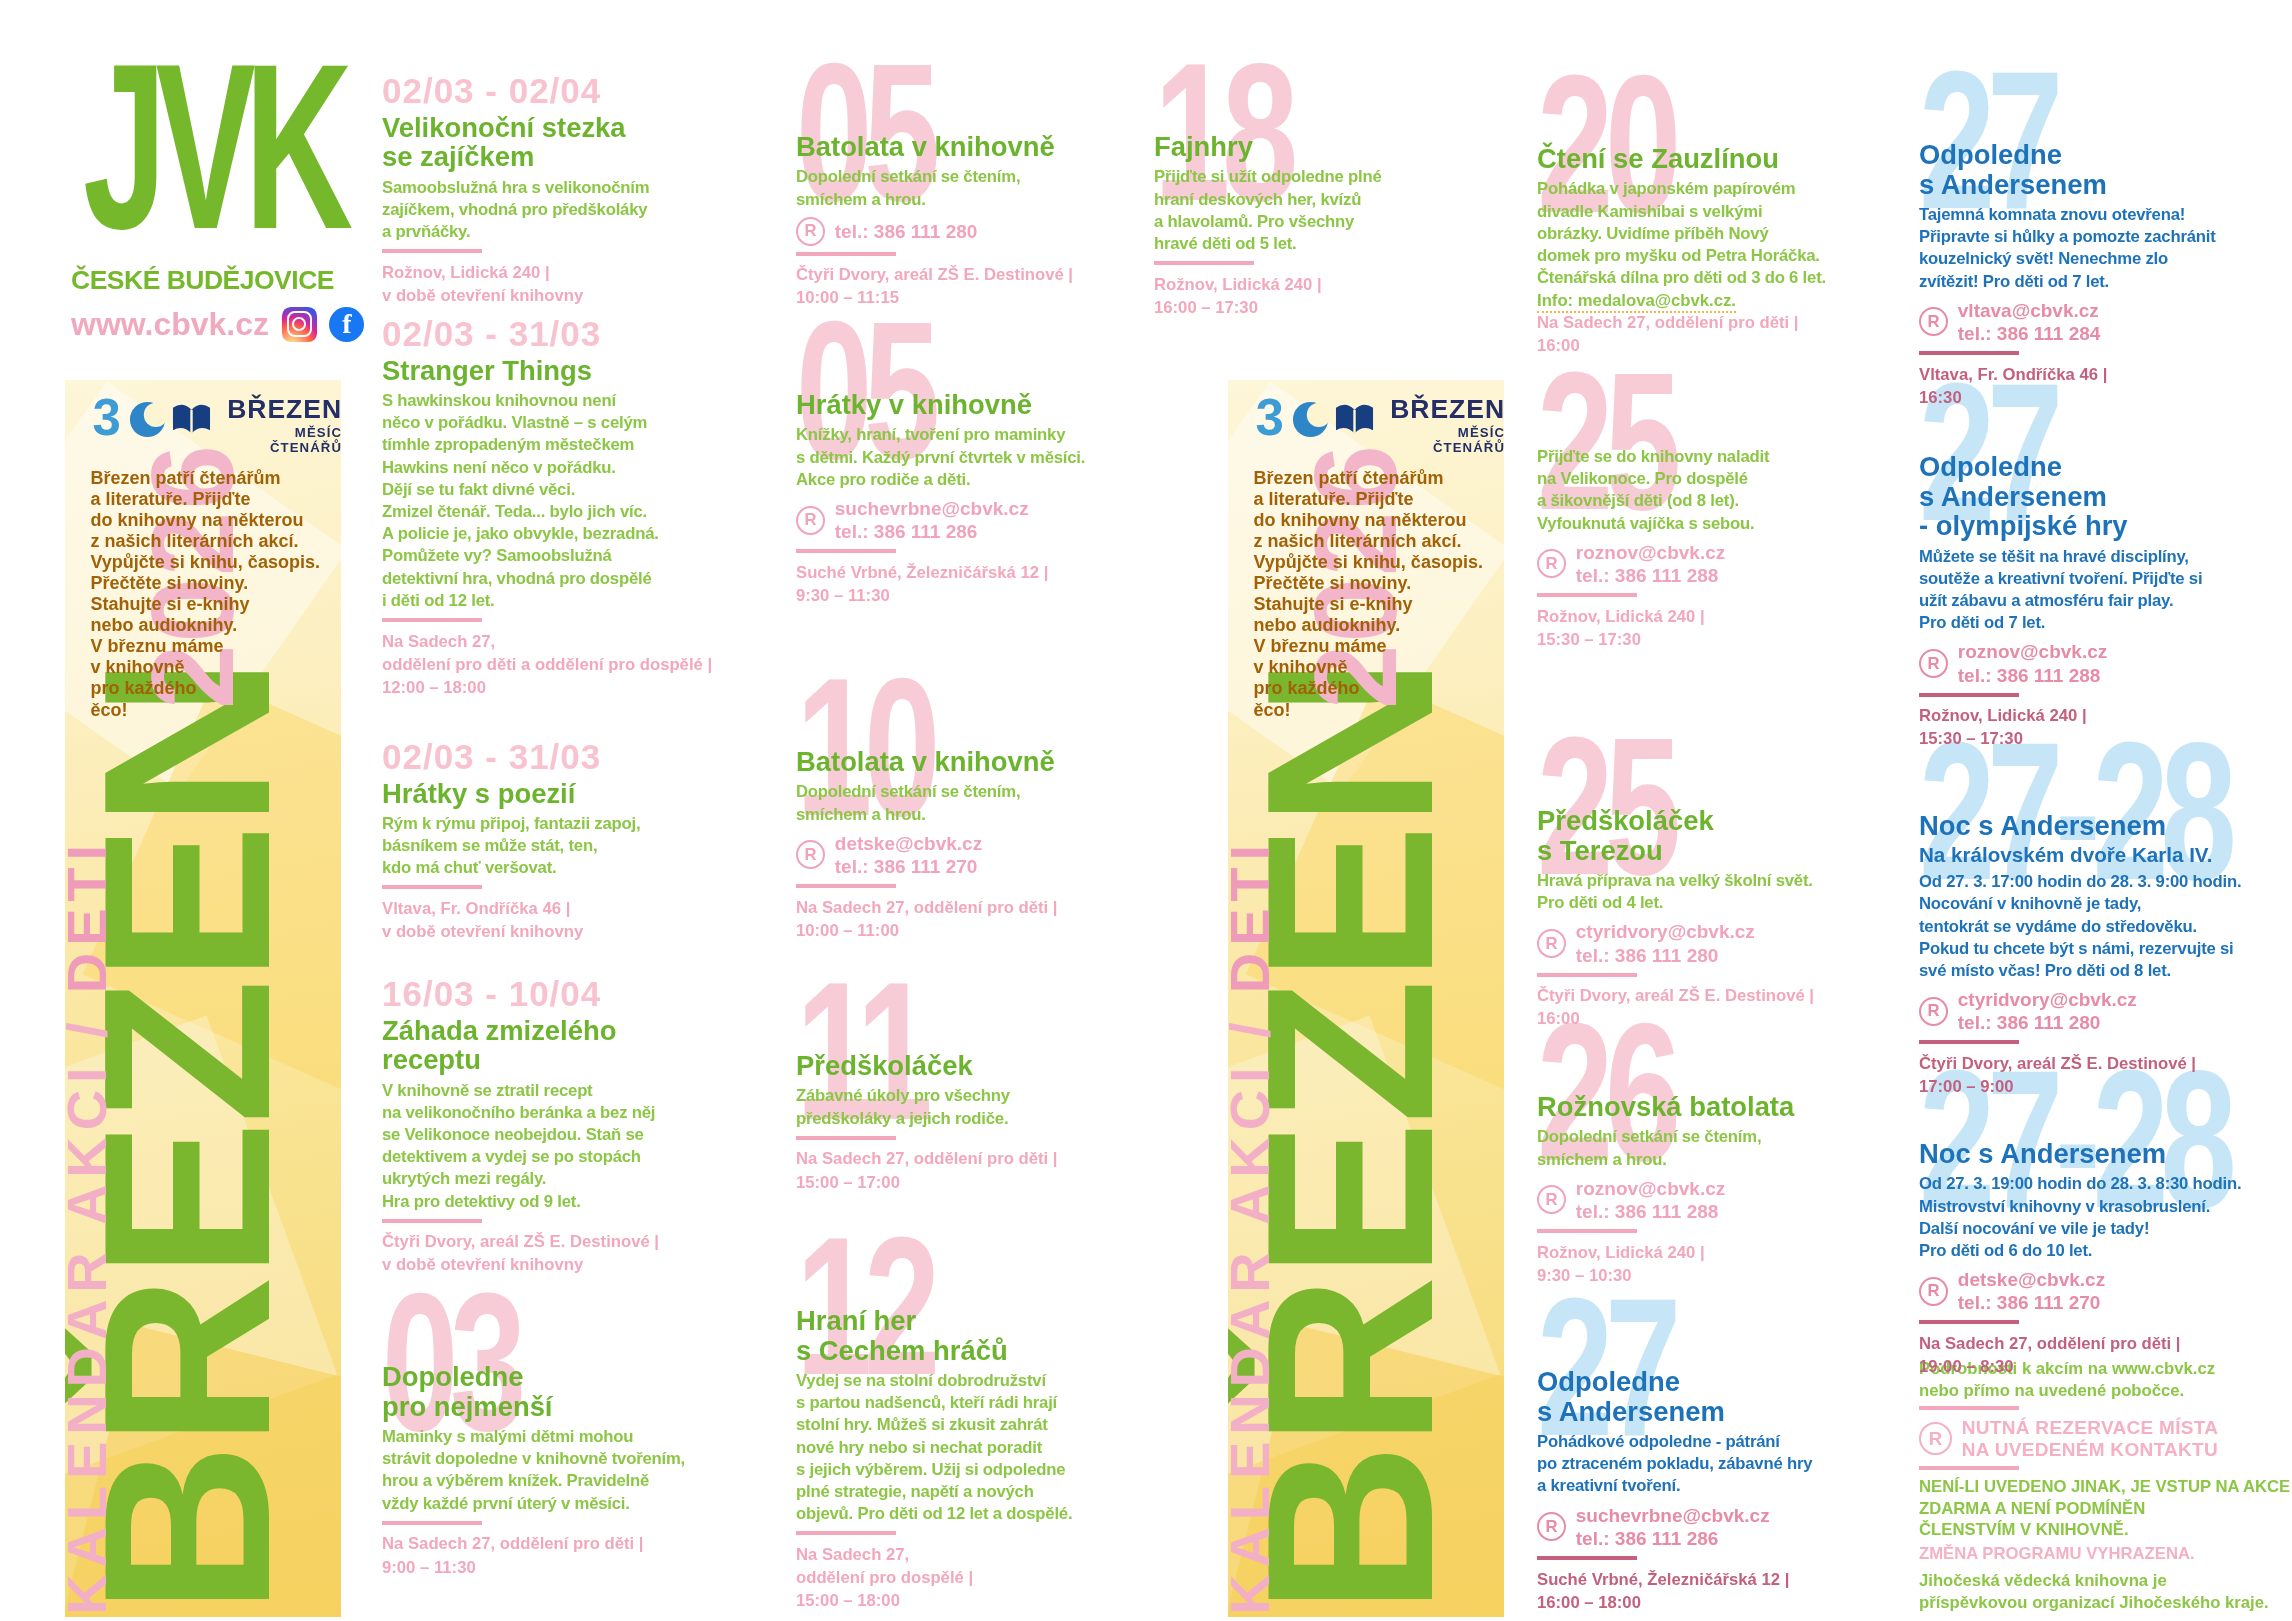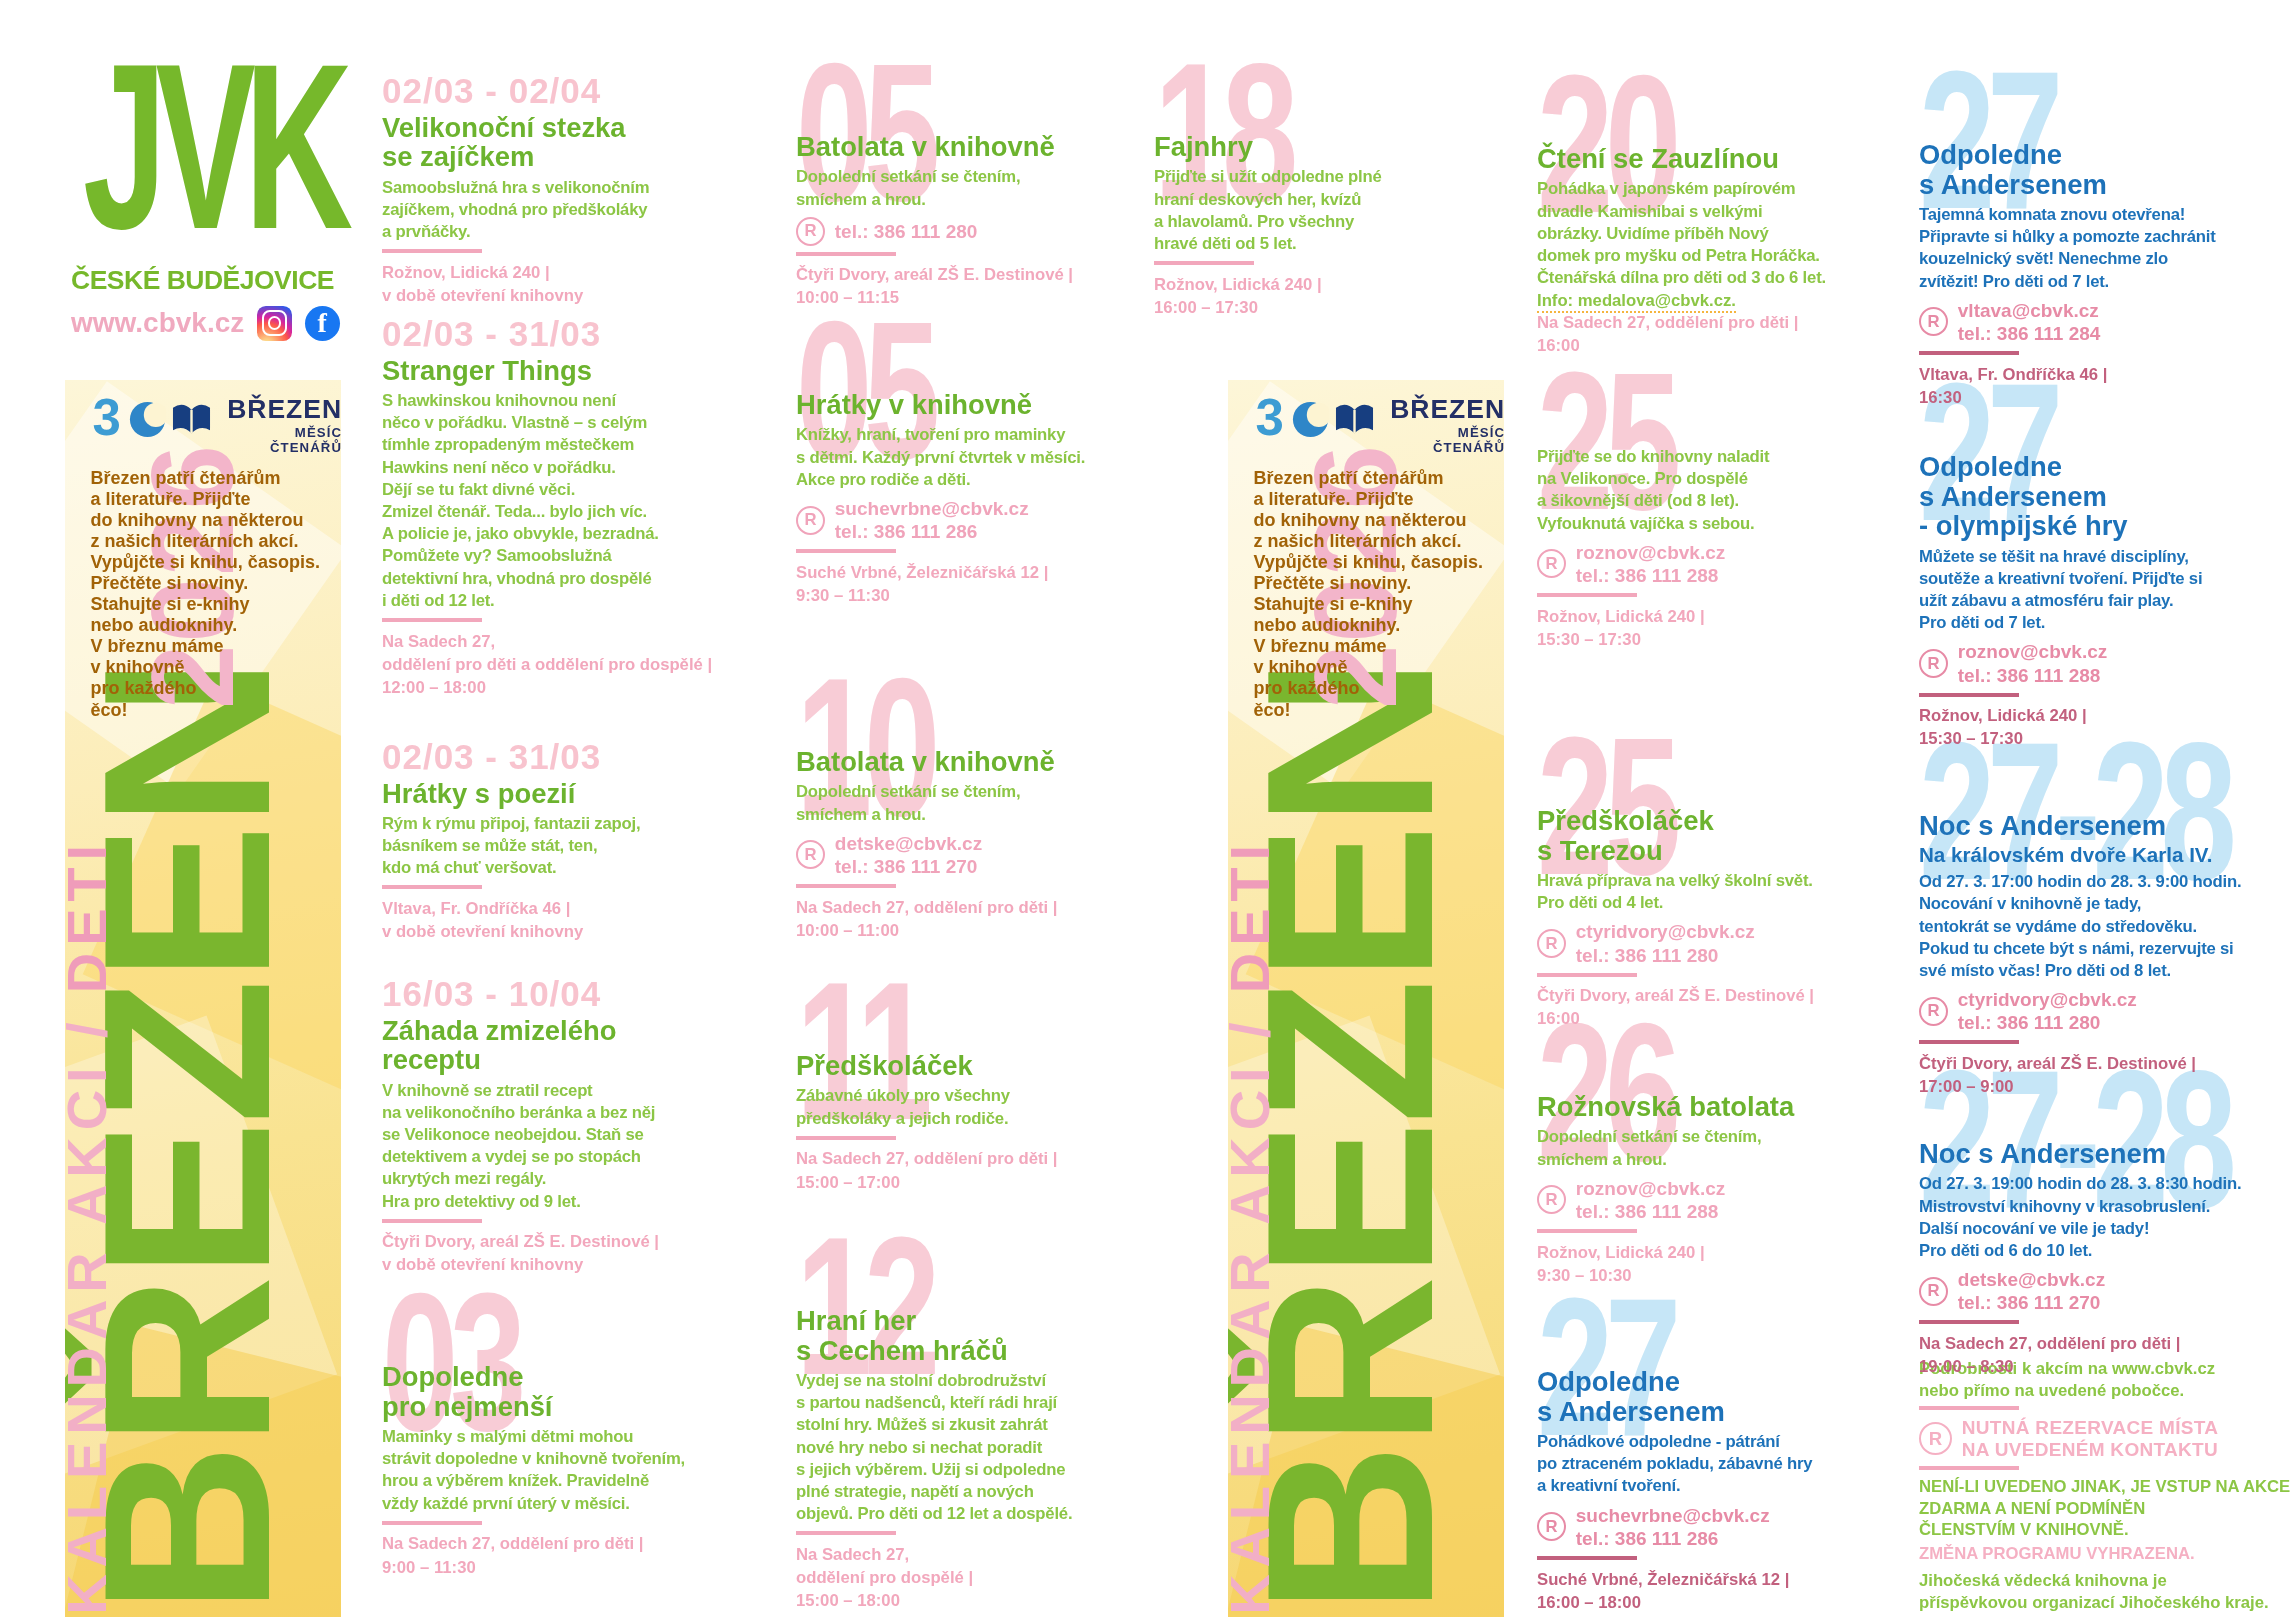--- a/index.html
+++ b/index.html
@@ -6,21 +6,21 @@
   body{
     width:2293px;height:1621px;position:relative;background:#ffffff;
     font-family:"Liberation Sans",sans-serif;overflow:hidden;
   }
   
   .brand{position:absolute;left:69px;top:23.5px;width:294px;height:353px}
   .jvk{position:absolute;left:13.7px;top:5.9px;font-size:235px;font-weight:bold;color:#76b82b;
        letter-spacing:-17.6px;line-height:1;transform:scaleX(0.64);transform-origin:left top;white-space:pre}
   .brand-sub{position:absolute;left:2px;top:241px;font-size:26.5px;font-weight:bold;color:#76b82b;letter-spacing:-0.5px;white-space:pre}
   .brand-web{position:absolute;left:2px;top:282px;display:flex;align-items:center;gap:12.7px}
-  .web-text{font-size:28px;font-weight:bold;color:#f0a9bf}
+  .web-text{font-size:32px;font-weight:bold;color:#f0a9bf}
   .ig-icon{width:35px;height:35px;border-radius:8.8px;position:relative;
      background:radial-gradient(circle at 28% 110%, #fdf497 0%, #fd5949 45%, #d6249f 60%, #285AEB 92%)}
   .ig-icon::before{content:"";position:absolute;inset:4.9px;border:2.9px solid #fff;border-radius:7.8px}
   .ig-icon::after{content:"";position:absolute;left:10.8px;top:10.8px;width:13.7px;height:13.7px;border:2.9px solid #fff;border-radius:50%;box-sizing:border-box}
   .fb-icon{width:35px;height:35px;border-radius:50%;background:#1877f2;color:#fff;font-weight:bold;
      font-size:28px;display:flex;align-items:center;justify-content:center;font-family:"Liberation Serif",serif}
   
   .banner{position:absolute;top:380px;width:276px;height:1237px;overflow:hidden}
   .banner-left{left:65px}
   .banner-right{left:1228px}

